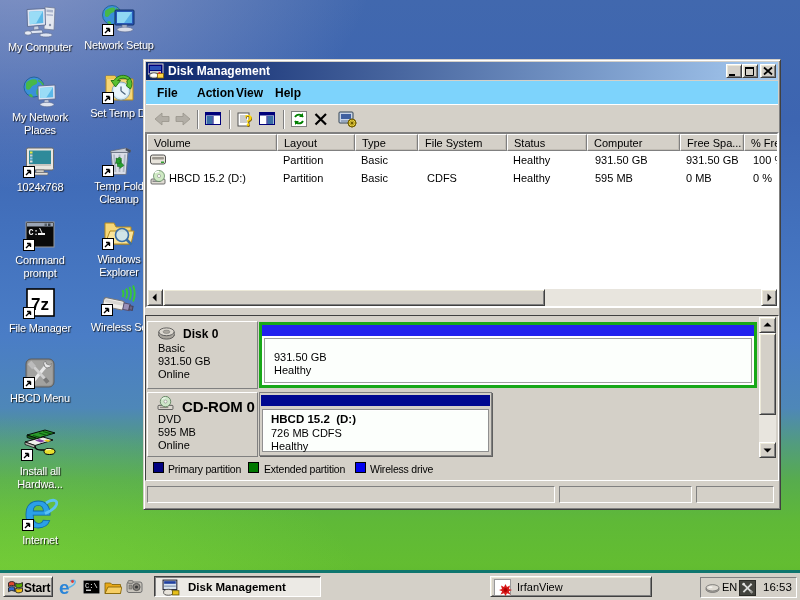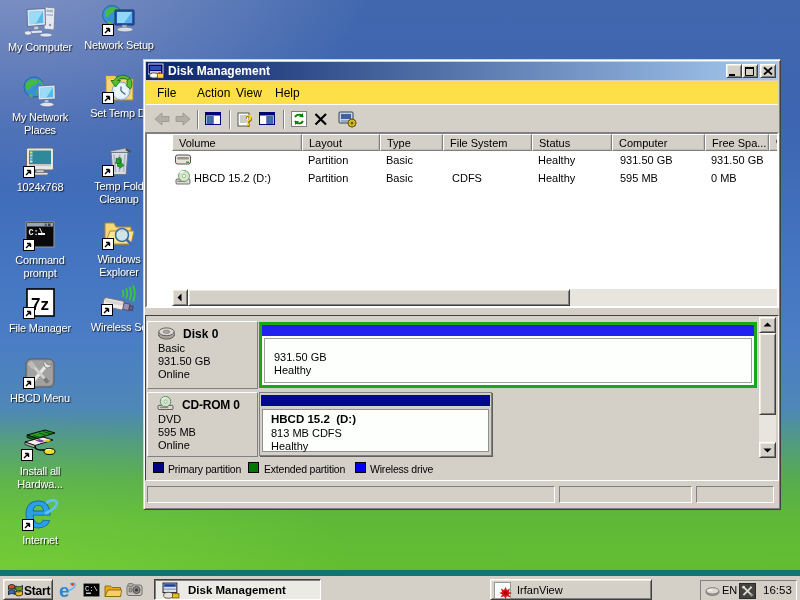--- a/index.html
+++ b/index.html
@@ -19,45 +19,45 @@
 .dicon .lbl { margin-top:3px; color:#fff; font-size:11px; letter-spacing:-0.2px; line-height:12.5px; text-shadow:1px 1px 1px rgba(20,20,20,0.9); }
 
 #win { position:absolute; left:143px; top:59px; width:638px; height:451px;
   background:#d4d0c8; border:1px solid; border-color:#d4d0c8 #404040 #404040 #d4d0c8;
   box-shadow:inset 1px 1px 0 #fff, inset -1px -1px 0 #808080; }
 #titlebar { position:absolute; left:2px; top:2px; right:2px; height:18px;
   background:linear-gradient(to right, #0a246a, #a6caf0); color:#fff; }
 #titlebar .ttext { position:absolute; left:22px; top:2px; font-weight:bold; font-size:12px; }
 .capbtn { position:absolute; top:2px; width:16px; height:14px; background:#d4d0c8;
   border:1px solid; border-color:#fff #404040 #404040 #fff; box-shadow:inset 1px 1px 0 #ece9d8, inset -1px -1px 0 #808080; }
-#menubar { position:absolute; left:2px; top:21px; right:2px; height:34px; background:#fde047; }
+#menubar { position:absolute; left:2px; top:21px; right:2px; height:34px; background:#7dd3fc;font-weight:bold; }
 #menubar span { position:absolute; top:5px; font-size:12px; }
 #toolbar { position:absolute; left:2px; top:44px; right:2px; height:28px; background:#d4d0c8; border-top:1px solid #fff; }
 #toolbar svg { position:absolute; top:6px; }
 .tsep { position:absolute; top:5px; width:2px; height:19px; border-left:1px solid #808080; border-right:1px solid #fff; }
 
 #listpane { position:absolute; left:1px; top:72px; width:634px; height:176px; background:#fff;
   border:2px solid; border-color:#808080 #fff #fff #808080; overflow:hidden; }
-#listpane .inner { position:absolute; left:0; top:0; right:0; bottom:0;margin-left:25px; }
+#listpane .inner { position:absolute; left:0; top:0; right:0; bottom:0; }
 .hdrcell { position:absolute; top:0; height:17px; background:#d4d0c8;
   border:1px solid; border-color:#fff #808080 #808080 #fff; box-shadow:inset -1px -1px 0 #c0bcb4; padding:2px 0 0 6px; font-size:11px; white-space:nowrap; overflow:hidden; }
 .lcell { position:absolute; font-size:11px; white-space:nowrap; }
 
 .sbtn { position:absolute; background:#d4d0c8; border:1px solid; border-color:#fff #404040 #404040 #fff; box-shadow:inset 1px 1px 0 #ece9d8, inset -1px -1px 0 #808080; }
 .strack { position:absolute; background:#e8e5de; }
 .sthumb { position:absolute; background:#d4d0c8; border:1px solid; border-color:#fff #404040 #404040 #fff; box-shadow:inset 1px 1px 0 #ece9d8, inset -1px -1px 0 #808080; }
 
 #botpane { position:absolute; left:1px; top:255px; width:634px; height:166px; background:#d4d0c8;
   border:1px solid; border-color:#404040 #fff #fff #404040; }
 .bandhdr { position:absolute; left:1px; width:111px; background:#d4d0c8; border:1px solid; border-color:#fff #808080 #808080 #fff; font-size:11px; }
 .bandhdr .ln { position:absolute; left:10px; white-space:nowrap; }
 
 .statpanel { position:absolute; height:17px; background:#d4d0c8; border:1px solid; border-color:#808080 #fff #fff #808080; }
 
-#taskbar { position:absolute; left:0; top:570px; width:800px; height:30px; background:#d4d0c8; border-top:6px solid #0f766e;text-align:right; }
+#taskbar { position:absolute; left:0; top:570px; width:800px; height:30px; background:#d4d0c8; border-top:3px solid #0f766e;text-align:right; }
 .taskbtn { position:absolute; top:3px; height:21px; background:#d4d0c8; border:1px solid; border-color:#fff #404040 #404040 #fff; box-shadow:inset 1px 1px 0 #ece9d8, inset -1px -1px 0 #808080; font-size:11px; white-space:nowrap; overflow:hidden; }
 .taskbtn svg, .taskbtn .ticon { position:absolute; left:3px; top:2px; }
 .taskbtn .tlab { position:absolute; left:23px; top:4px; }
 .lg { font-size:10.5px; letter-spacing:-0.2px; }
 .sunkenthin { border:1px solid; border-color:#808080 #fff #fff #808080; }
 .taskbtn.pressed { border-color:#404040 #fff #fff #404040; box-shadow:inset 1px 1px 0 #808080; background:#eceae5; }
 </style>
 </head>
 <body>
 <div id="desktop"></div>
@@ -425,30 +425,30 @@
     </div>
 
     <div class="bandhdr" style="top:76px;height:65px;">
       <svg class="abs" width="17" height="14" style="left:9px;top:3px;" viewBox="0 0 18 15">
           <rect x="1" y="10" width="16" height="4.5" rx="1" fill="#dcd8d0" stroke="#484848" stroke-width="0.9"></rect>
           <rect x="3" y="11.5" width="9" height="1.5" fill="#908c84"></rect>
           <circle cx="9" cy="6" r="5.6" fill="#cde6c8" stroke="#48704a" stroke-width="0.8"></circle>
           <path d="M5 3.5 A5.5 5.5 0 0 1 9 2" fill="none" stroke="#f0faf0" stroke-width="1.4"></path>
           <circle cx="9" cy="6" r="1.6" fill="#f8f8f4" stroke="#808080" stroke-width="0.6"></circle>
         </svg>
-      <div class="ln b" style="left:34px;top:5px;font-size:12px;letter-spacing:-0.2px;">CD-ROM 0</div>
+      <div class="ln b" style="left:34px;top:5px;font-size:15px;letter-spacing:-0.2px;">CD-ROM 0</div>
       <div class="ln" style="top:20px;">DVD</div>
       <div class="ln" style="top:33px;">595 MB</div>
       <div class="ln" style="top:46px;">Online</div>
     </div>
     <div class="abs" style="left:113px;top:76px;width:233px;height:64px;border:1px solid #808080;background:#d4d0c8;box-shadow:1px 1px 0 #606060;">
       <div class="abs" style="left:1px;top:2px;right:1px;height:11px;background:#000890;"></div>
       <div class="abs" style="left:2px;top:16px;right:2px;bottom:3px;background:#fcfffc;border:1px solid #909090;box-shadow:inset 1px 1px 0 #fff;">
         <div class="abs b" style="left:8px;top:3px;font-size:11.5px;">HBCD 15.2&nbsp; (D:)</div>
-        <div class="abs" style="left:8px;top:17px;">813 MB CDFS</div>
+        <div class="abs" style="left:8px;top:17px;">726 MB CDFS</div>
         <div class="abs" style="left:8px;top:30px;">Healthy</div>
       </div>
     </div>
 
     <div class="strack" style="left:613px;top:1px;width:17px;height:141px;"></div>
     <div class="sbtn" style="left:613px;top:1px;width:17px;height:16px;"><svg width="15" height="14">
           <path d="M7.5 4.5 L11.5 8.5 L3.5 8.5 Z" fill="#000"></path>
         </svg></div>
     <div class="sthumb" style="left:613px;top:17px;width:17px;height:82px;"></div>
     <div class="sbtn" style="left:613px;top:126px;width:17px;height:16px;"><svg width="15" height="14">

